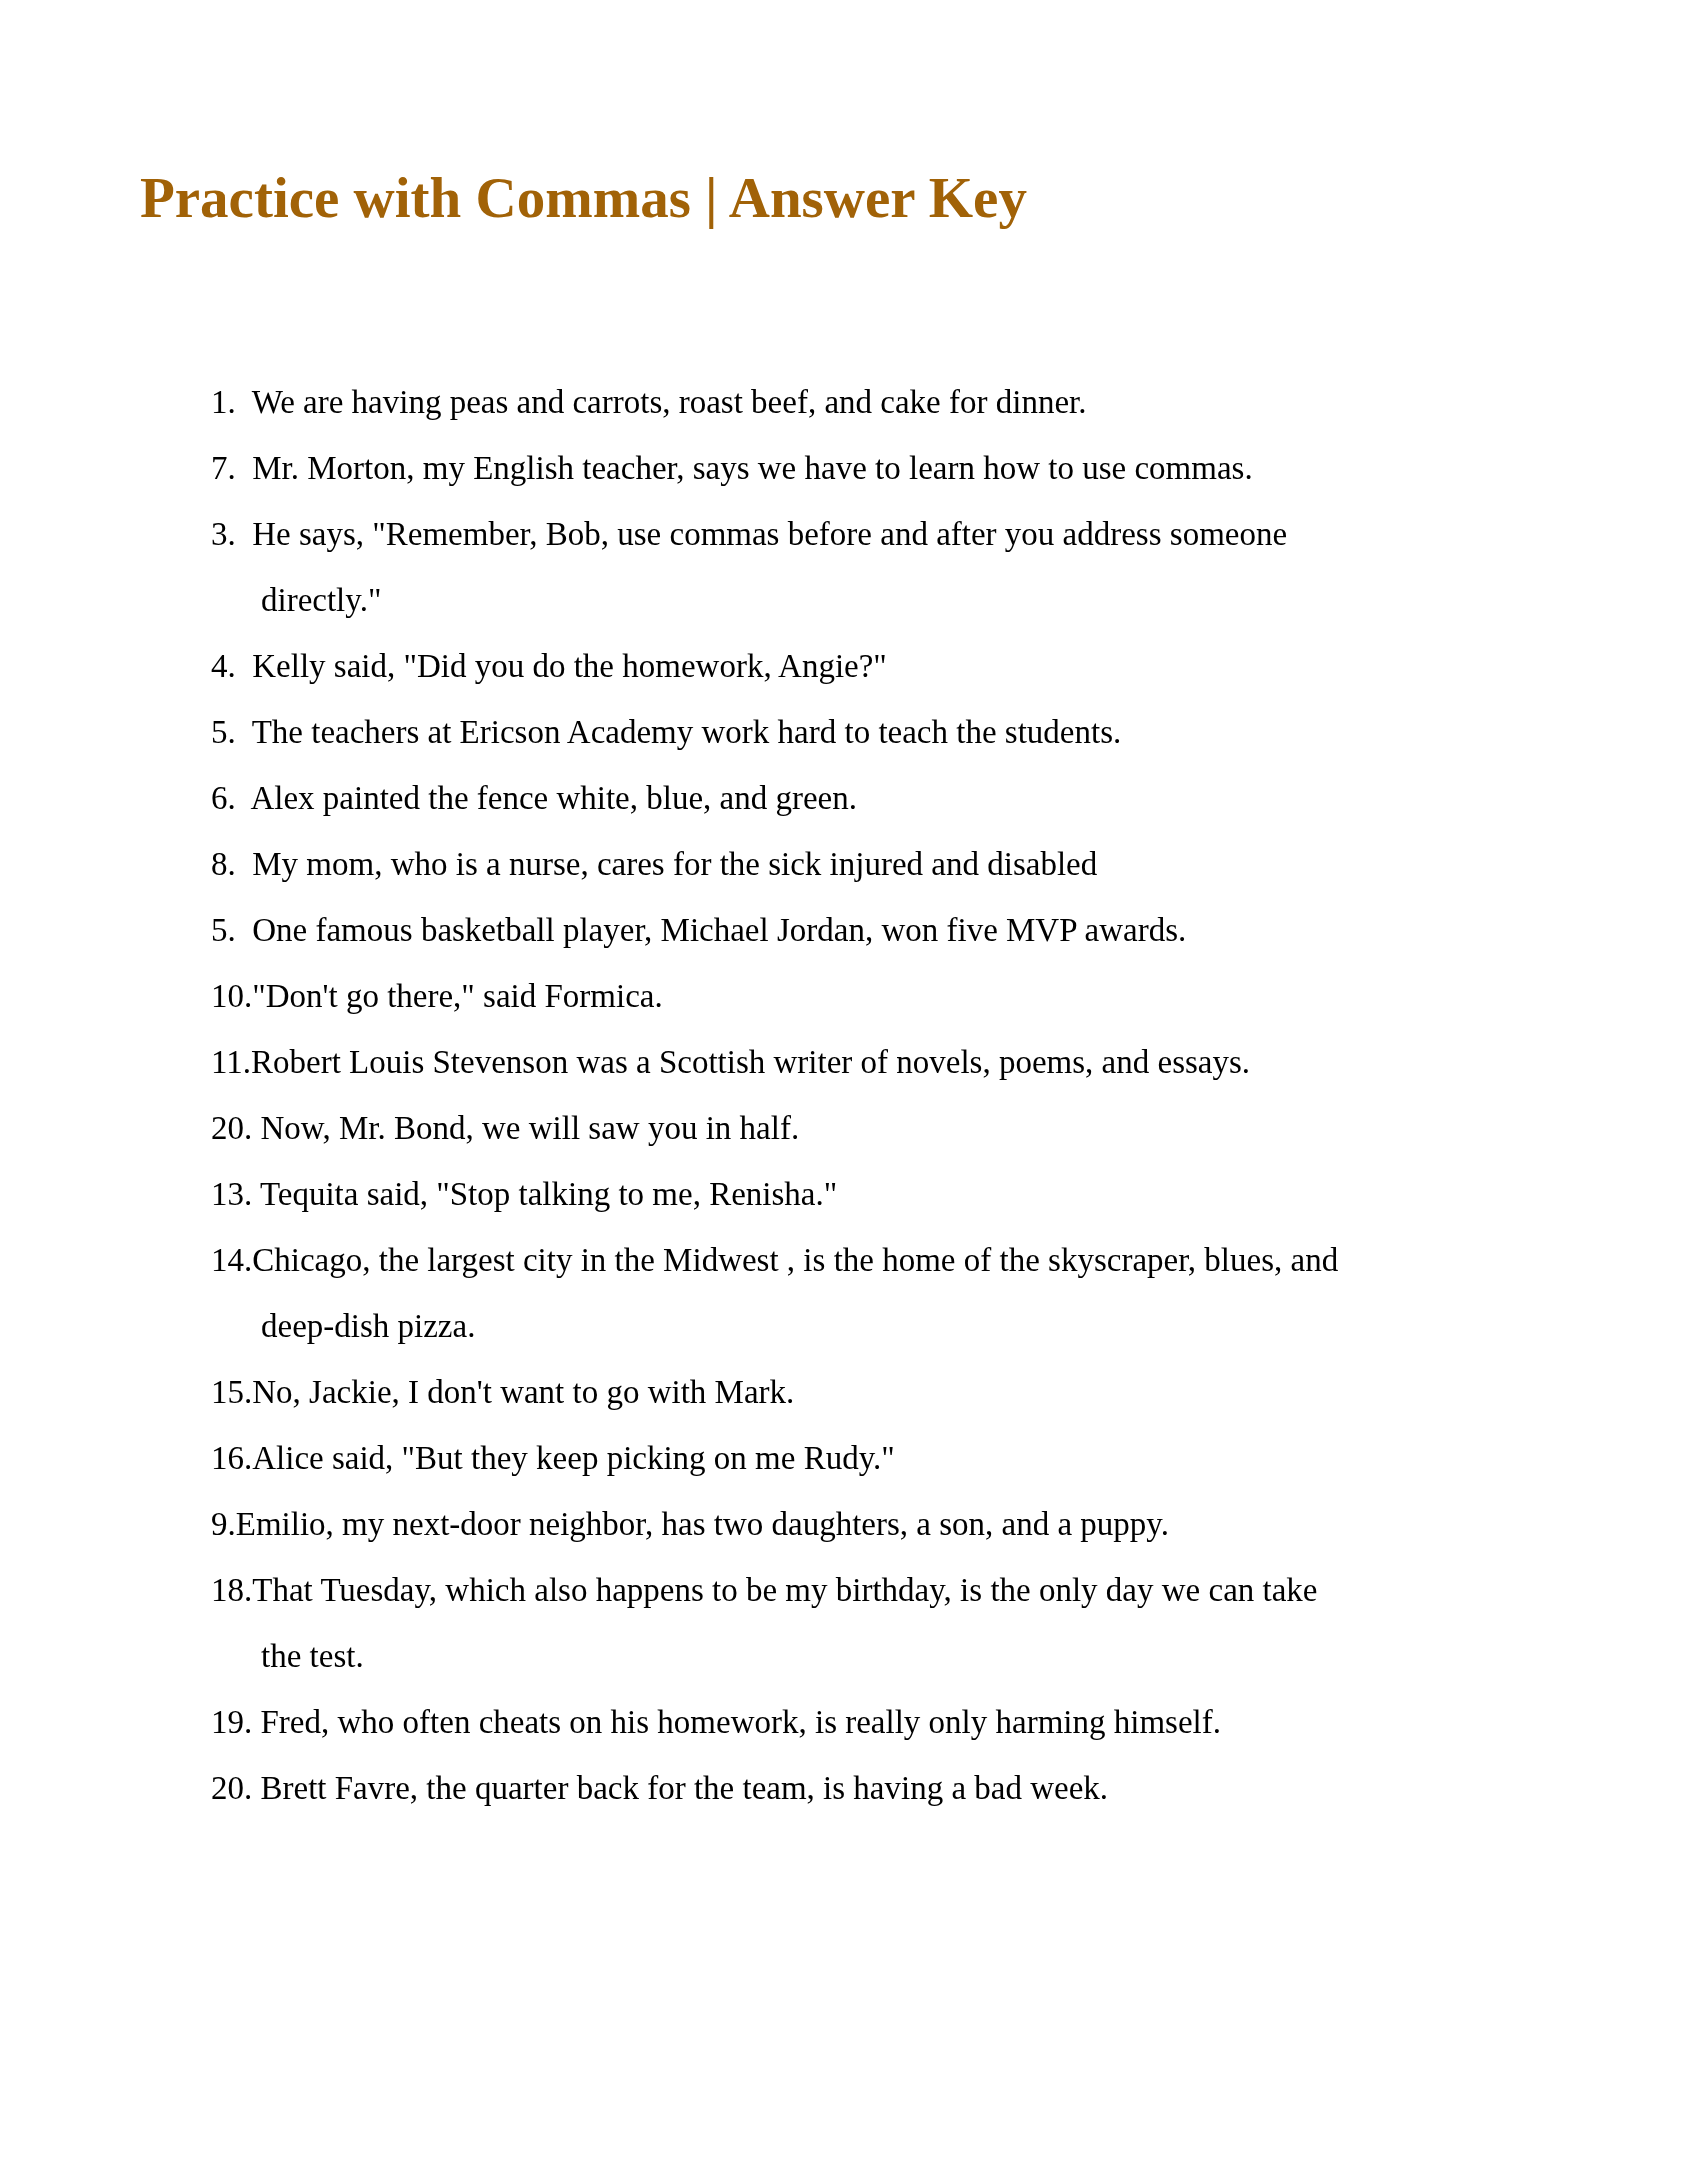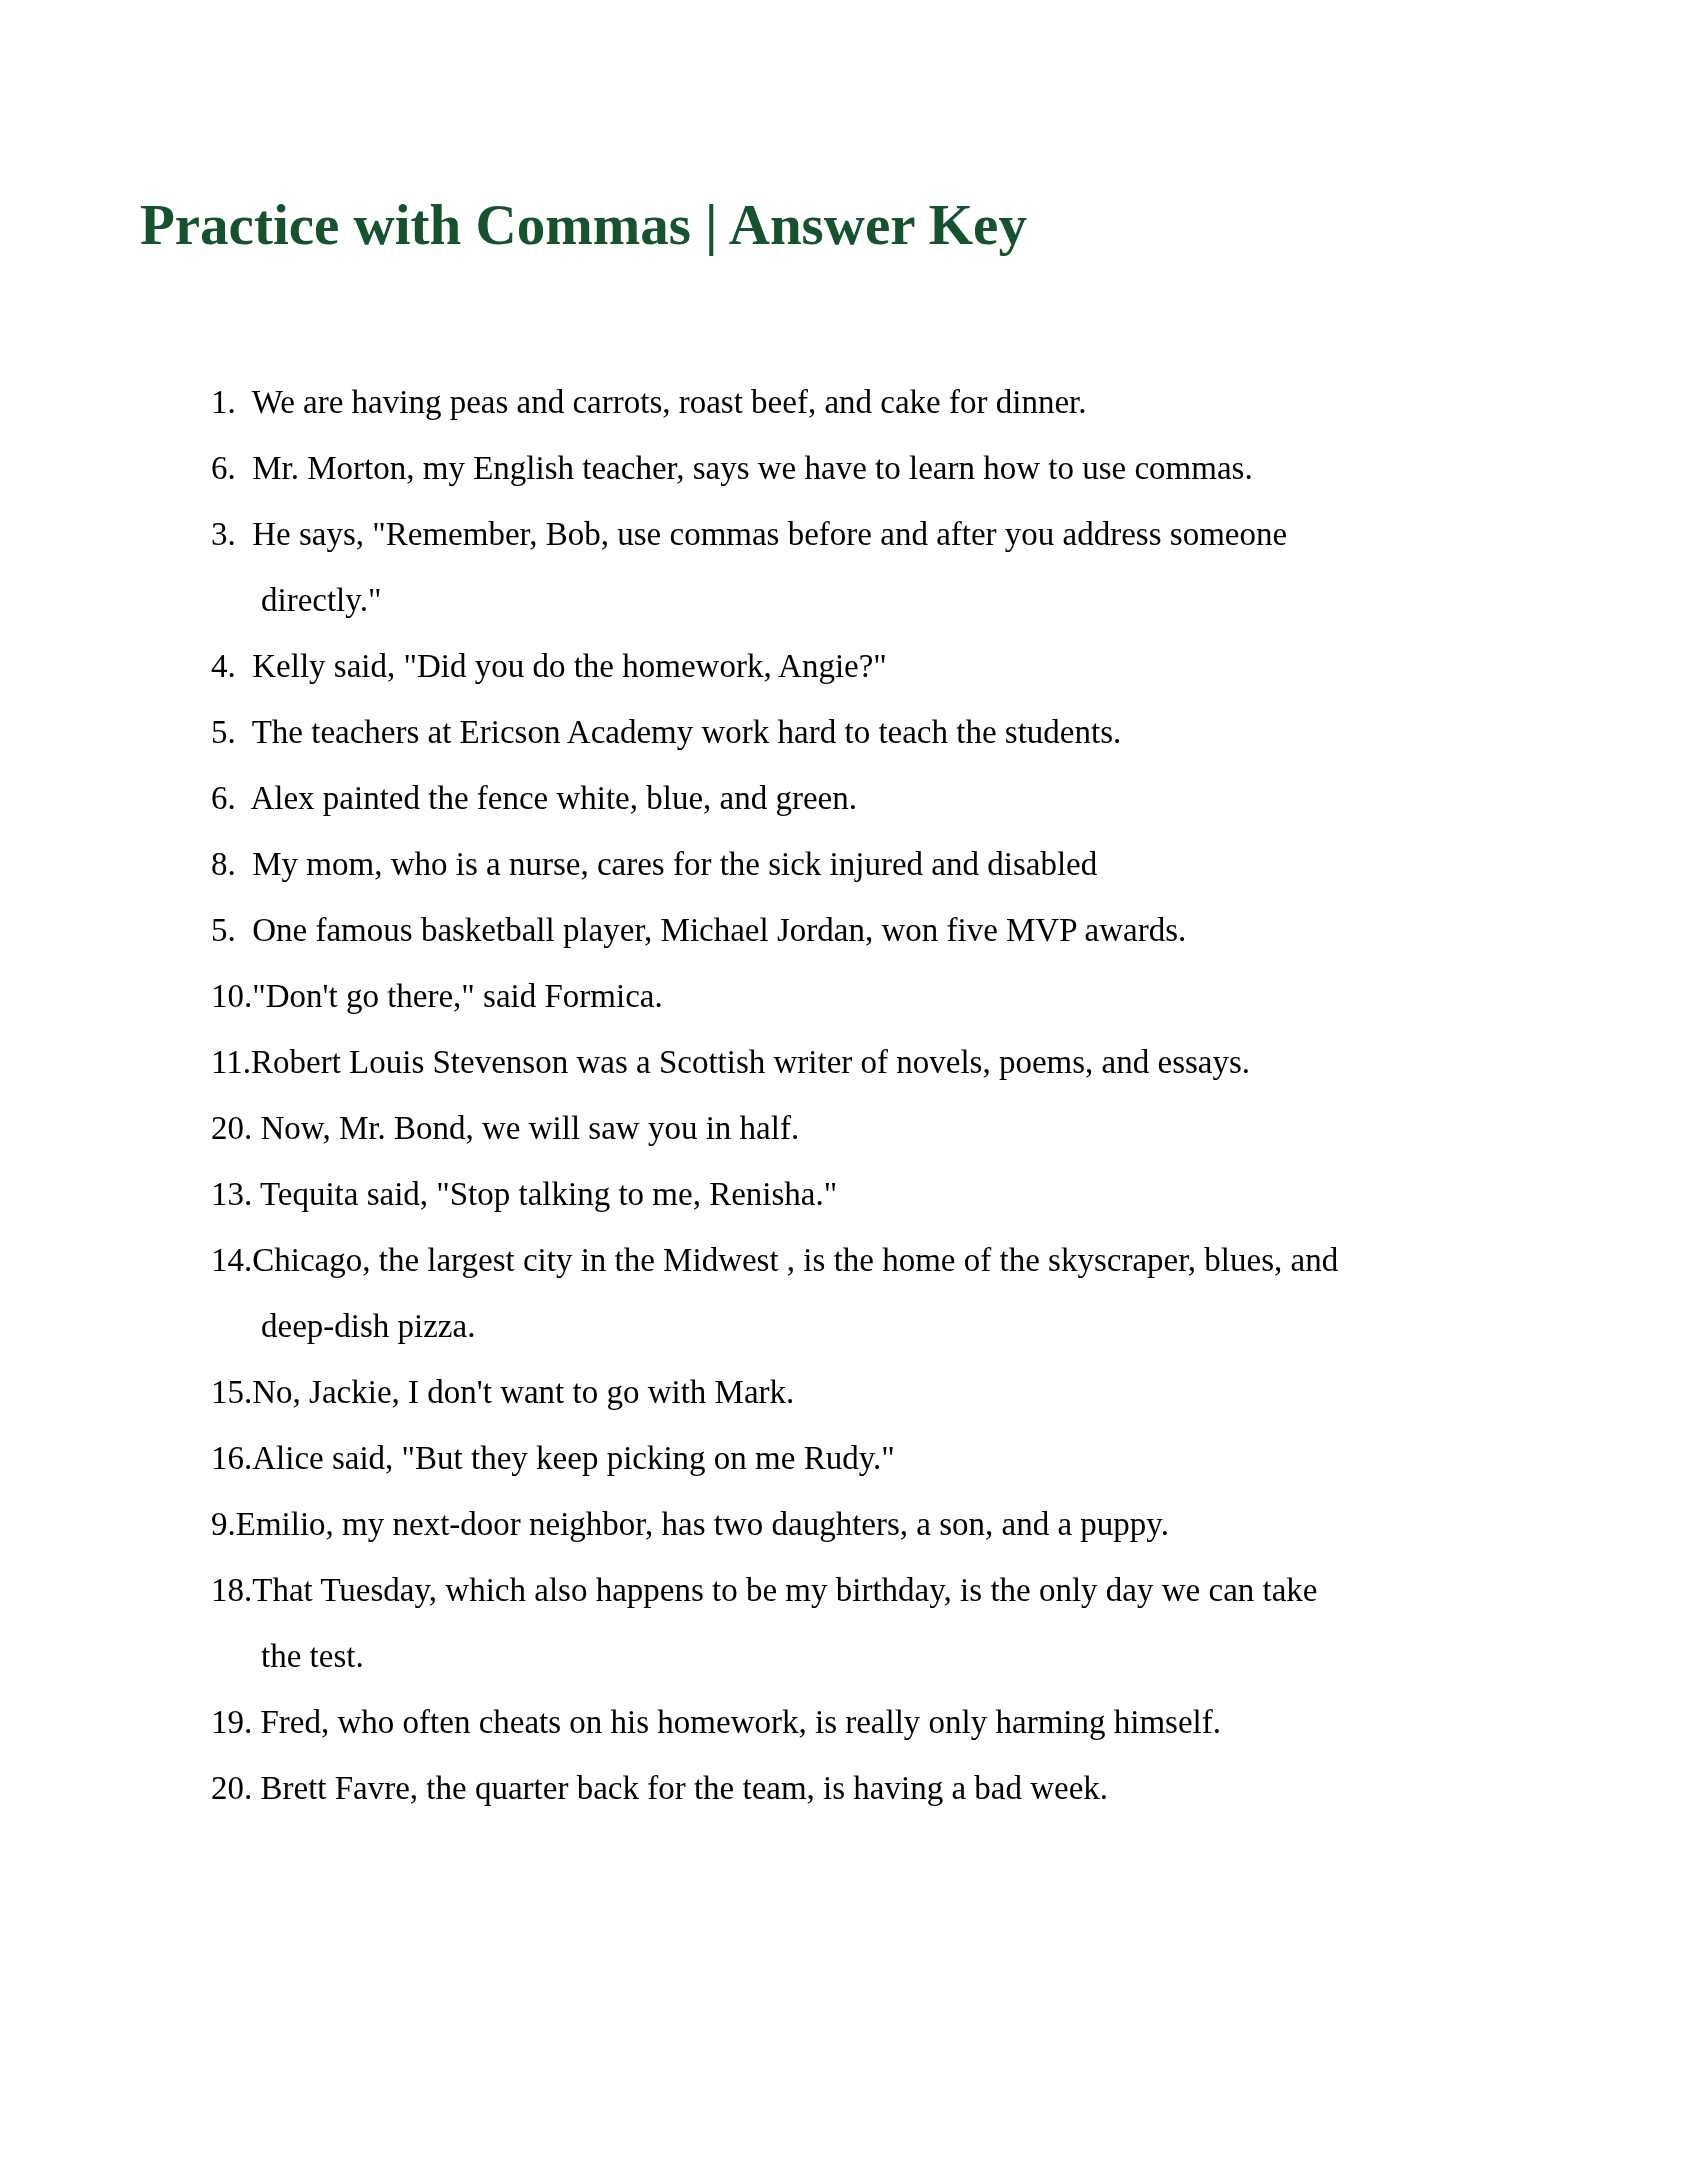--- a/index.html
+++ b/index.html
@@ -15,28 +15,28 @@
     font-family: "Liberation Serif", serif;
     overflow: hidden;
   }
   .page {
     position: absolute;
     inset: 0;
     background: #ffffff;
   }
   .title {
     position: absolute;
-    top: 194px;
+    top: 167px;
     left: 140px;
     margin: 0;
     font-family: "Liberation Serif", serif;
     font-size: 57px;
     line-height: 1.1;
     font-weight: 700;
-    color: #14532d;
+    color: #a16207;
     white-space: pre;
   }
   .answer-list {
     position: absolute;
     top: 369px;
     left: 211px;
     width: 1346px;
     font-size: 33px;
     line-height: 66px;
   }
@@ -47,21 +47,21 @@
     margin: 0;
   }
 </style>
 </head>
 <body>
 
 <div class="page">
   <h1 class="title">Practice with Commas | Answer Key</h1>
   <div class="answer-list">
     <div class="answer-item">1.  We are having peas and carrots, roast beef, and cake for dinner.</div>
-    <div class="answer-item">6.  Mr. Morton, my English teacher, says we have to learn how to use commas.</div>
+    <div class="answer-item">7.  Mr. Morton, my English teacher, says we have to learn how to use commas.</div>
     <div class="answer-item">3.  He says, "Remember, Bob, use commas before and after you address someone
 directly."</div>
     <div class="answer-item">4.  Kelly said, "Did you do the homework, Angie?"</div>
     <div class="answer-item">5.  The teachers at Ericson Academy work hard to teach the students.</div>
     <div class="answer-item">6.  Alex painted the fence white, blue, and green.</div>
     <div class="answer-item">8.  My mom, who is a nurse, cares for the sick injured and disabled</div>
     <div class="answer-item">5.  One famous basketball player, Michael Jordan, won five MVP awards.</div>
     <div class="answer-item">10."Don't go there," said Formica.</div>
     <div class="answer-item">11.Robert Louis Stevenson was a Scottish writer of novels, poems, and essays.</div>
     <div class="answer-item">20. Now, Mr. Bond, we will saw you in half.</div>

